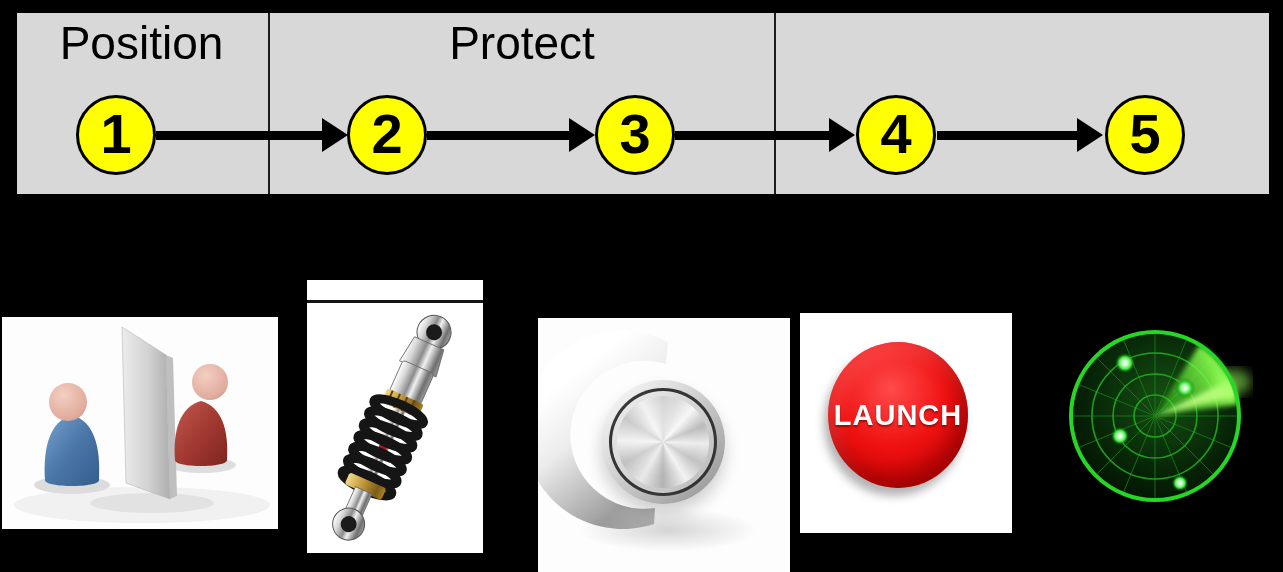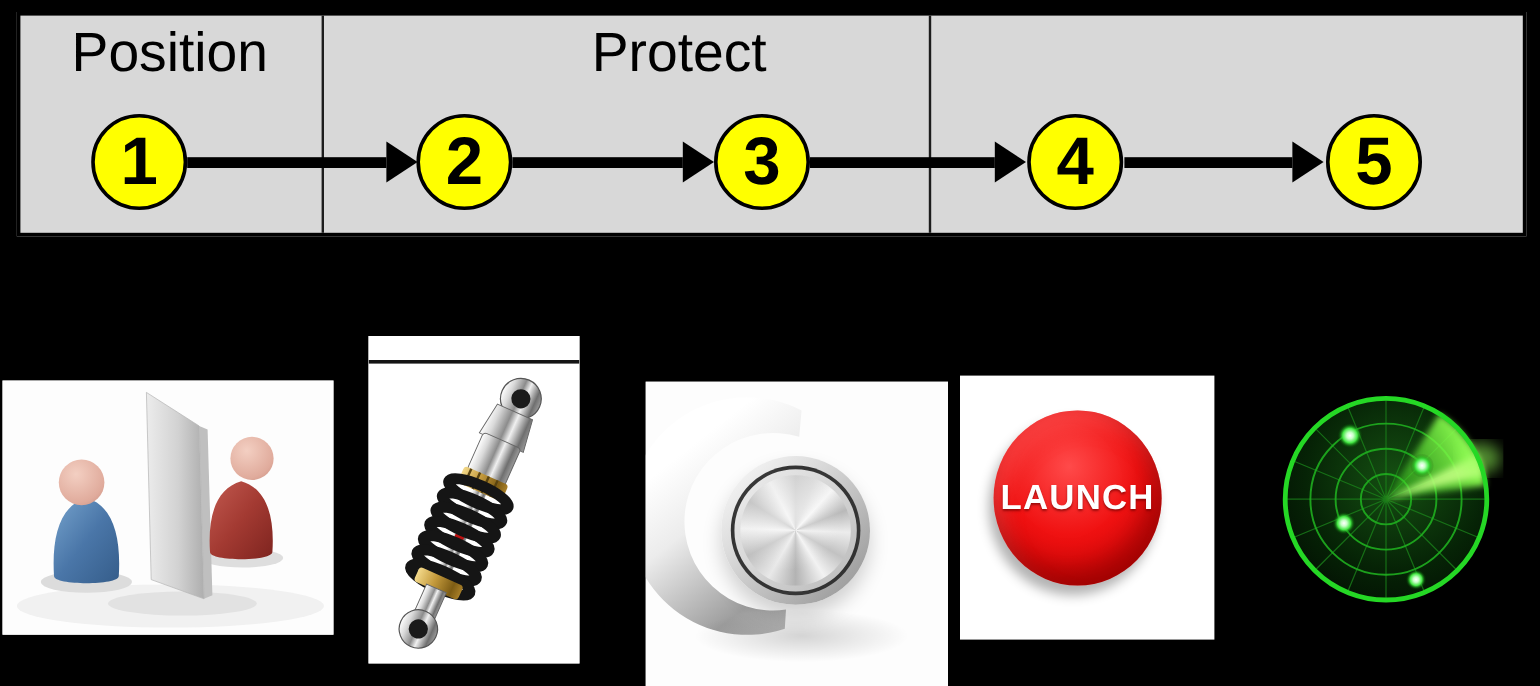--- a/index.html
+++ b/index.html
@@ -77,21 +77,21 @@
 </head>
 <body>
 
 <div id="canvas">
 
   <div id="banner"></div>
   <div class="divider" style="left:268px;"></div>
   <div class="divider" style="left:774px;"></div>
 
   <div class="phase-label" style="left:14px;width:255px;">Position</div>
-  <div class="phase-label" style="left:269px;width:506px;margin-left:44px;">Protect</div>
+  <div class="phase-label" style="left:269px;width:506px;">Protect</div>
 
   <div class="step" style="left:76px;">1</div>
   <div class="step" style="left:347px;">2</div>
   <div class="step" style="left:595px;">3</div>
   <div class="step" style="left:856px;">4</div>
   <div class="step" style="left:1105px;">5</div>
 
   <div class="arrow" style="left:156px;width:166px;"></div>
   <div class="arrow" style="left:427px;width:142px;"></div>
   <div class="arrow" style="left:675px;width:154px;"></div>

